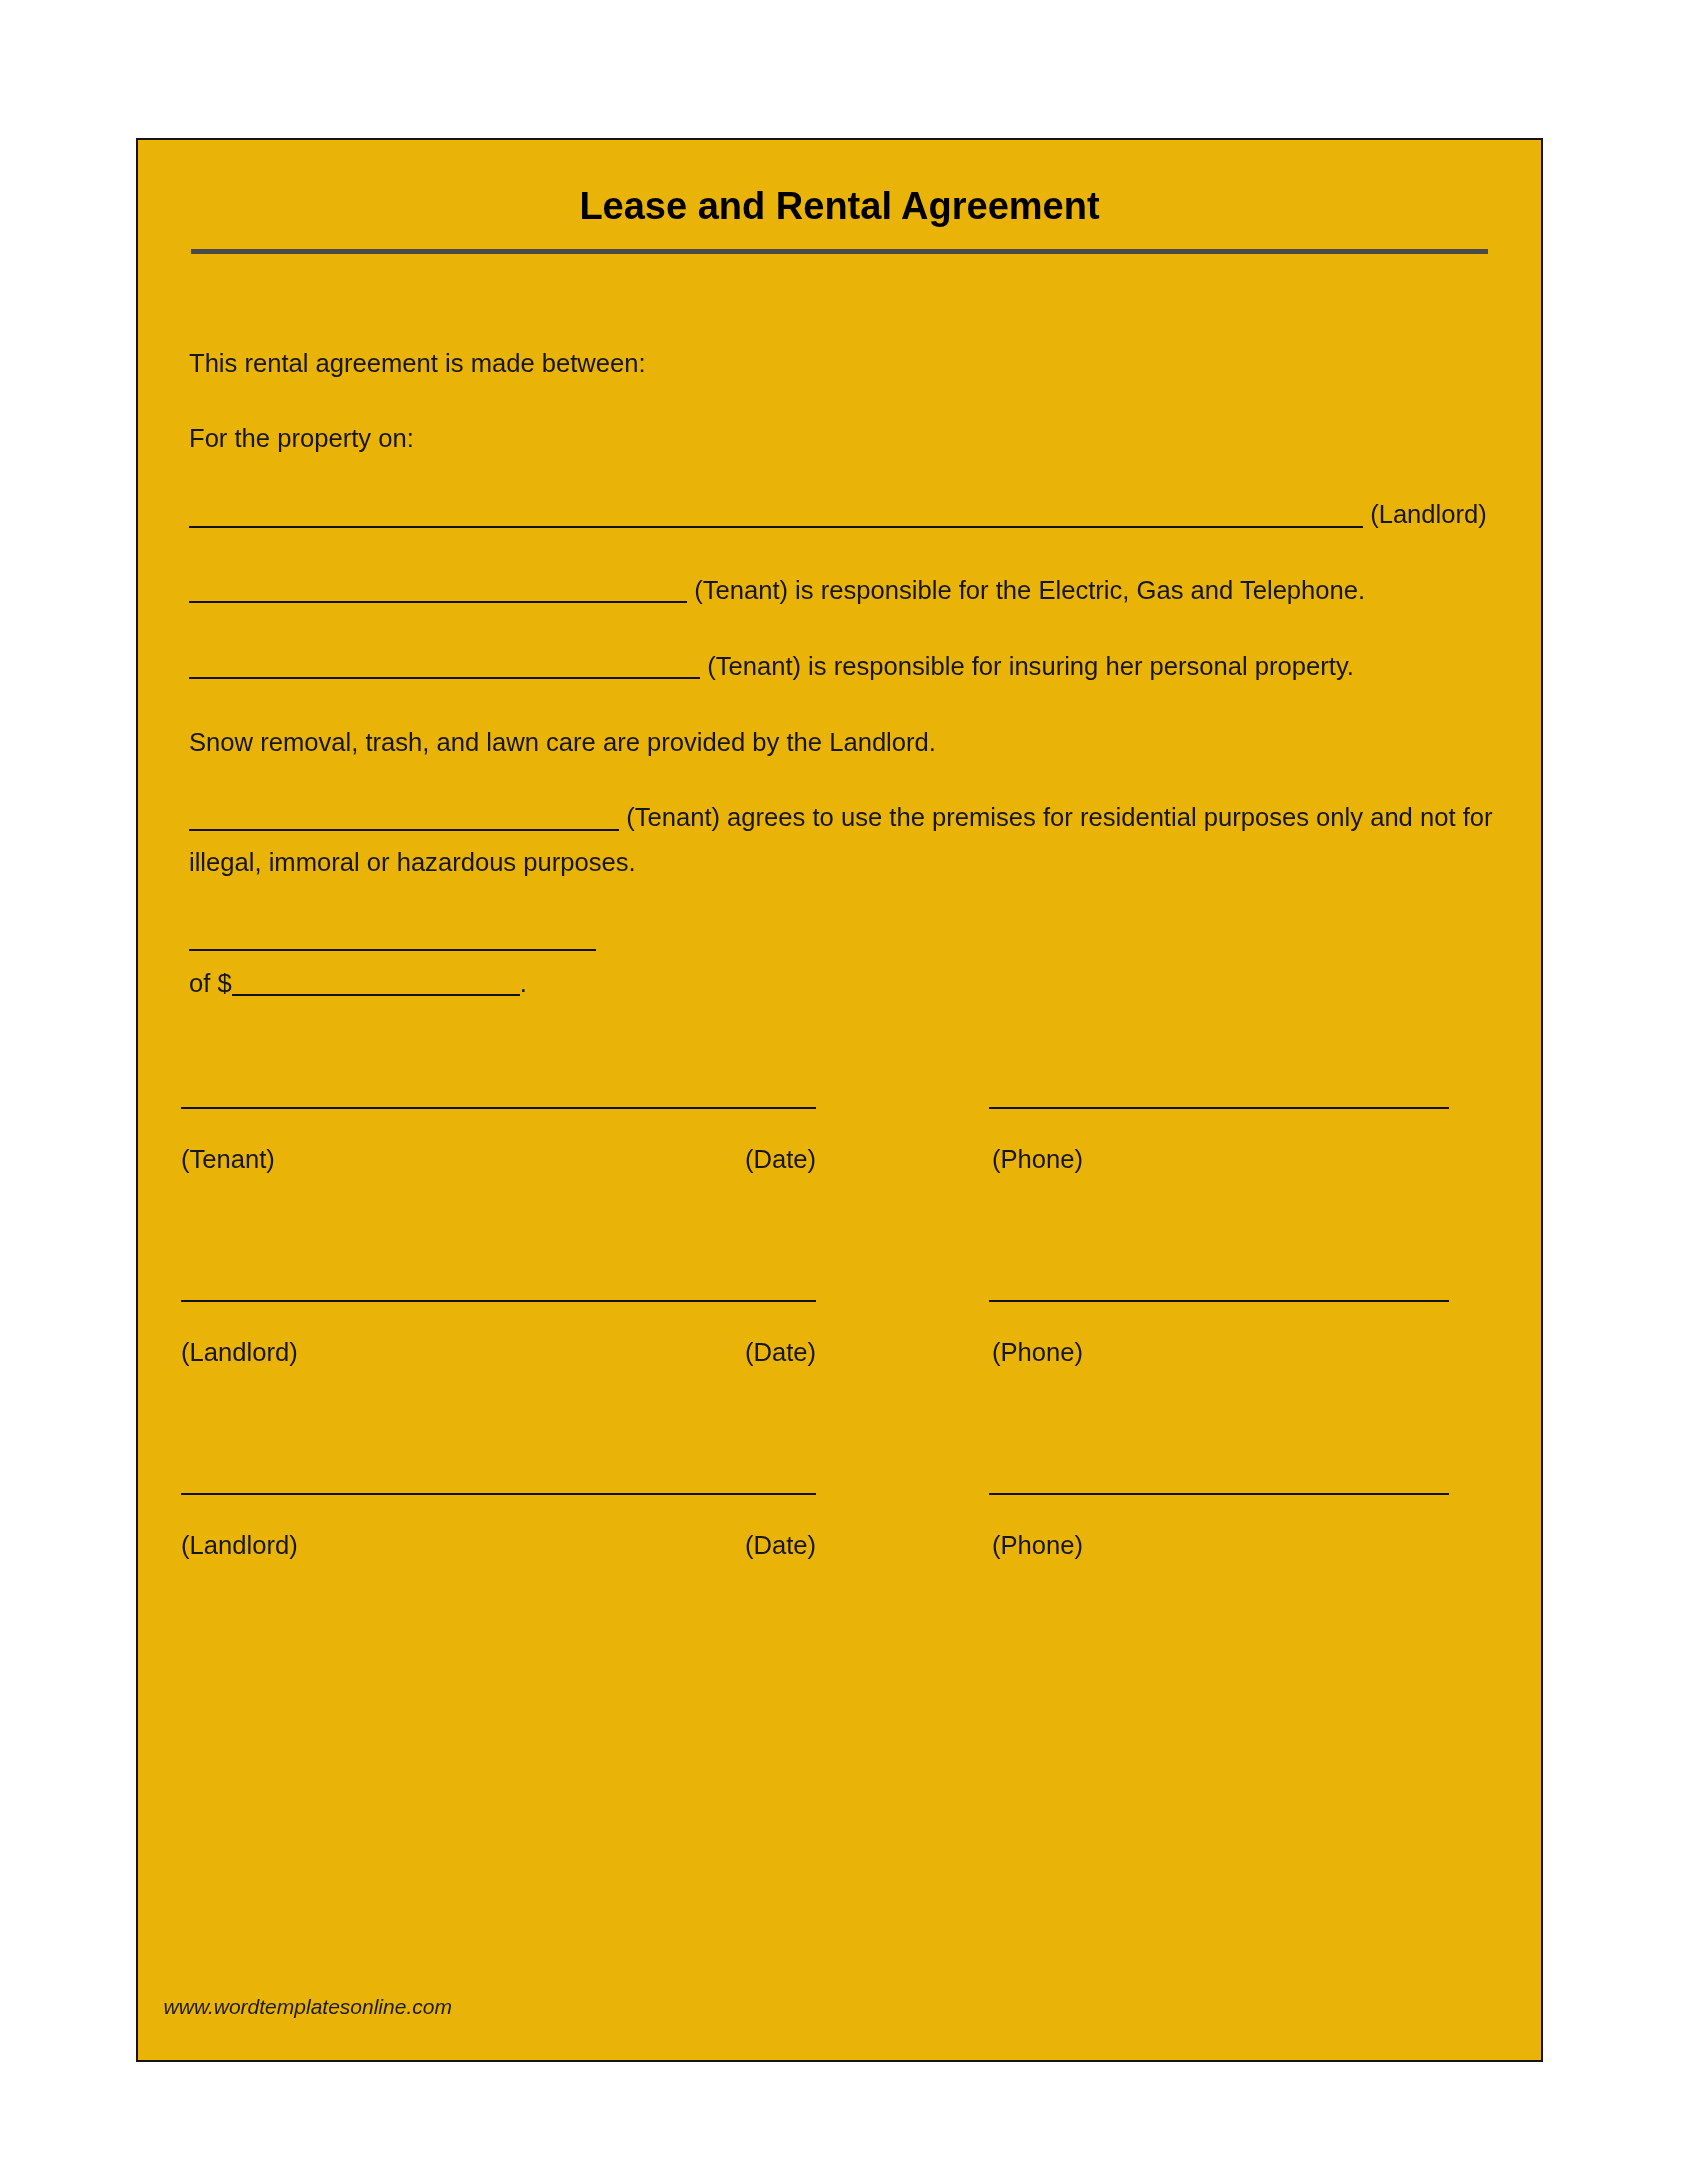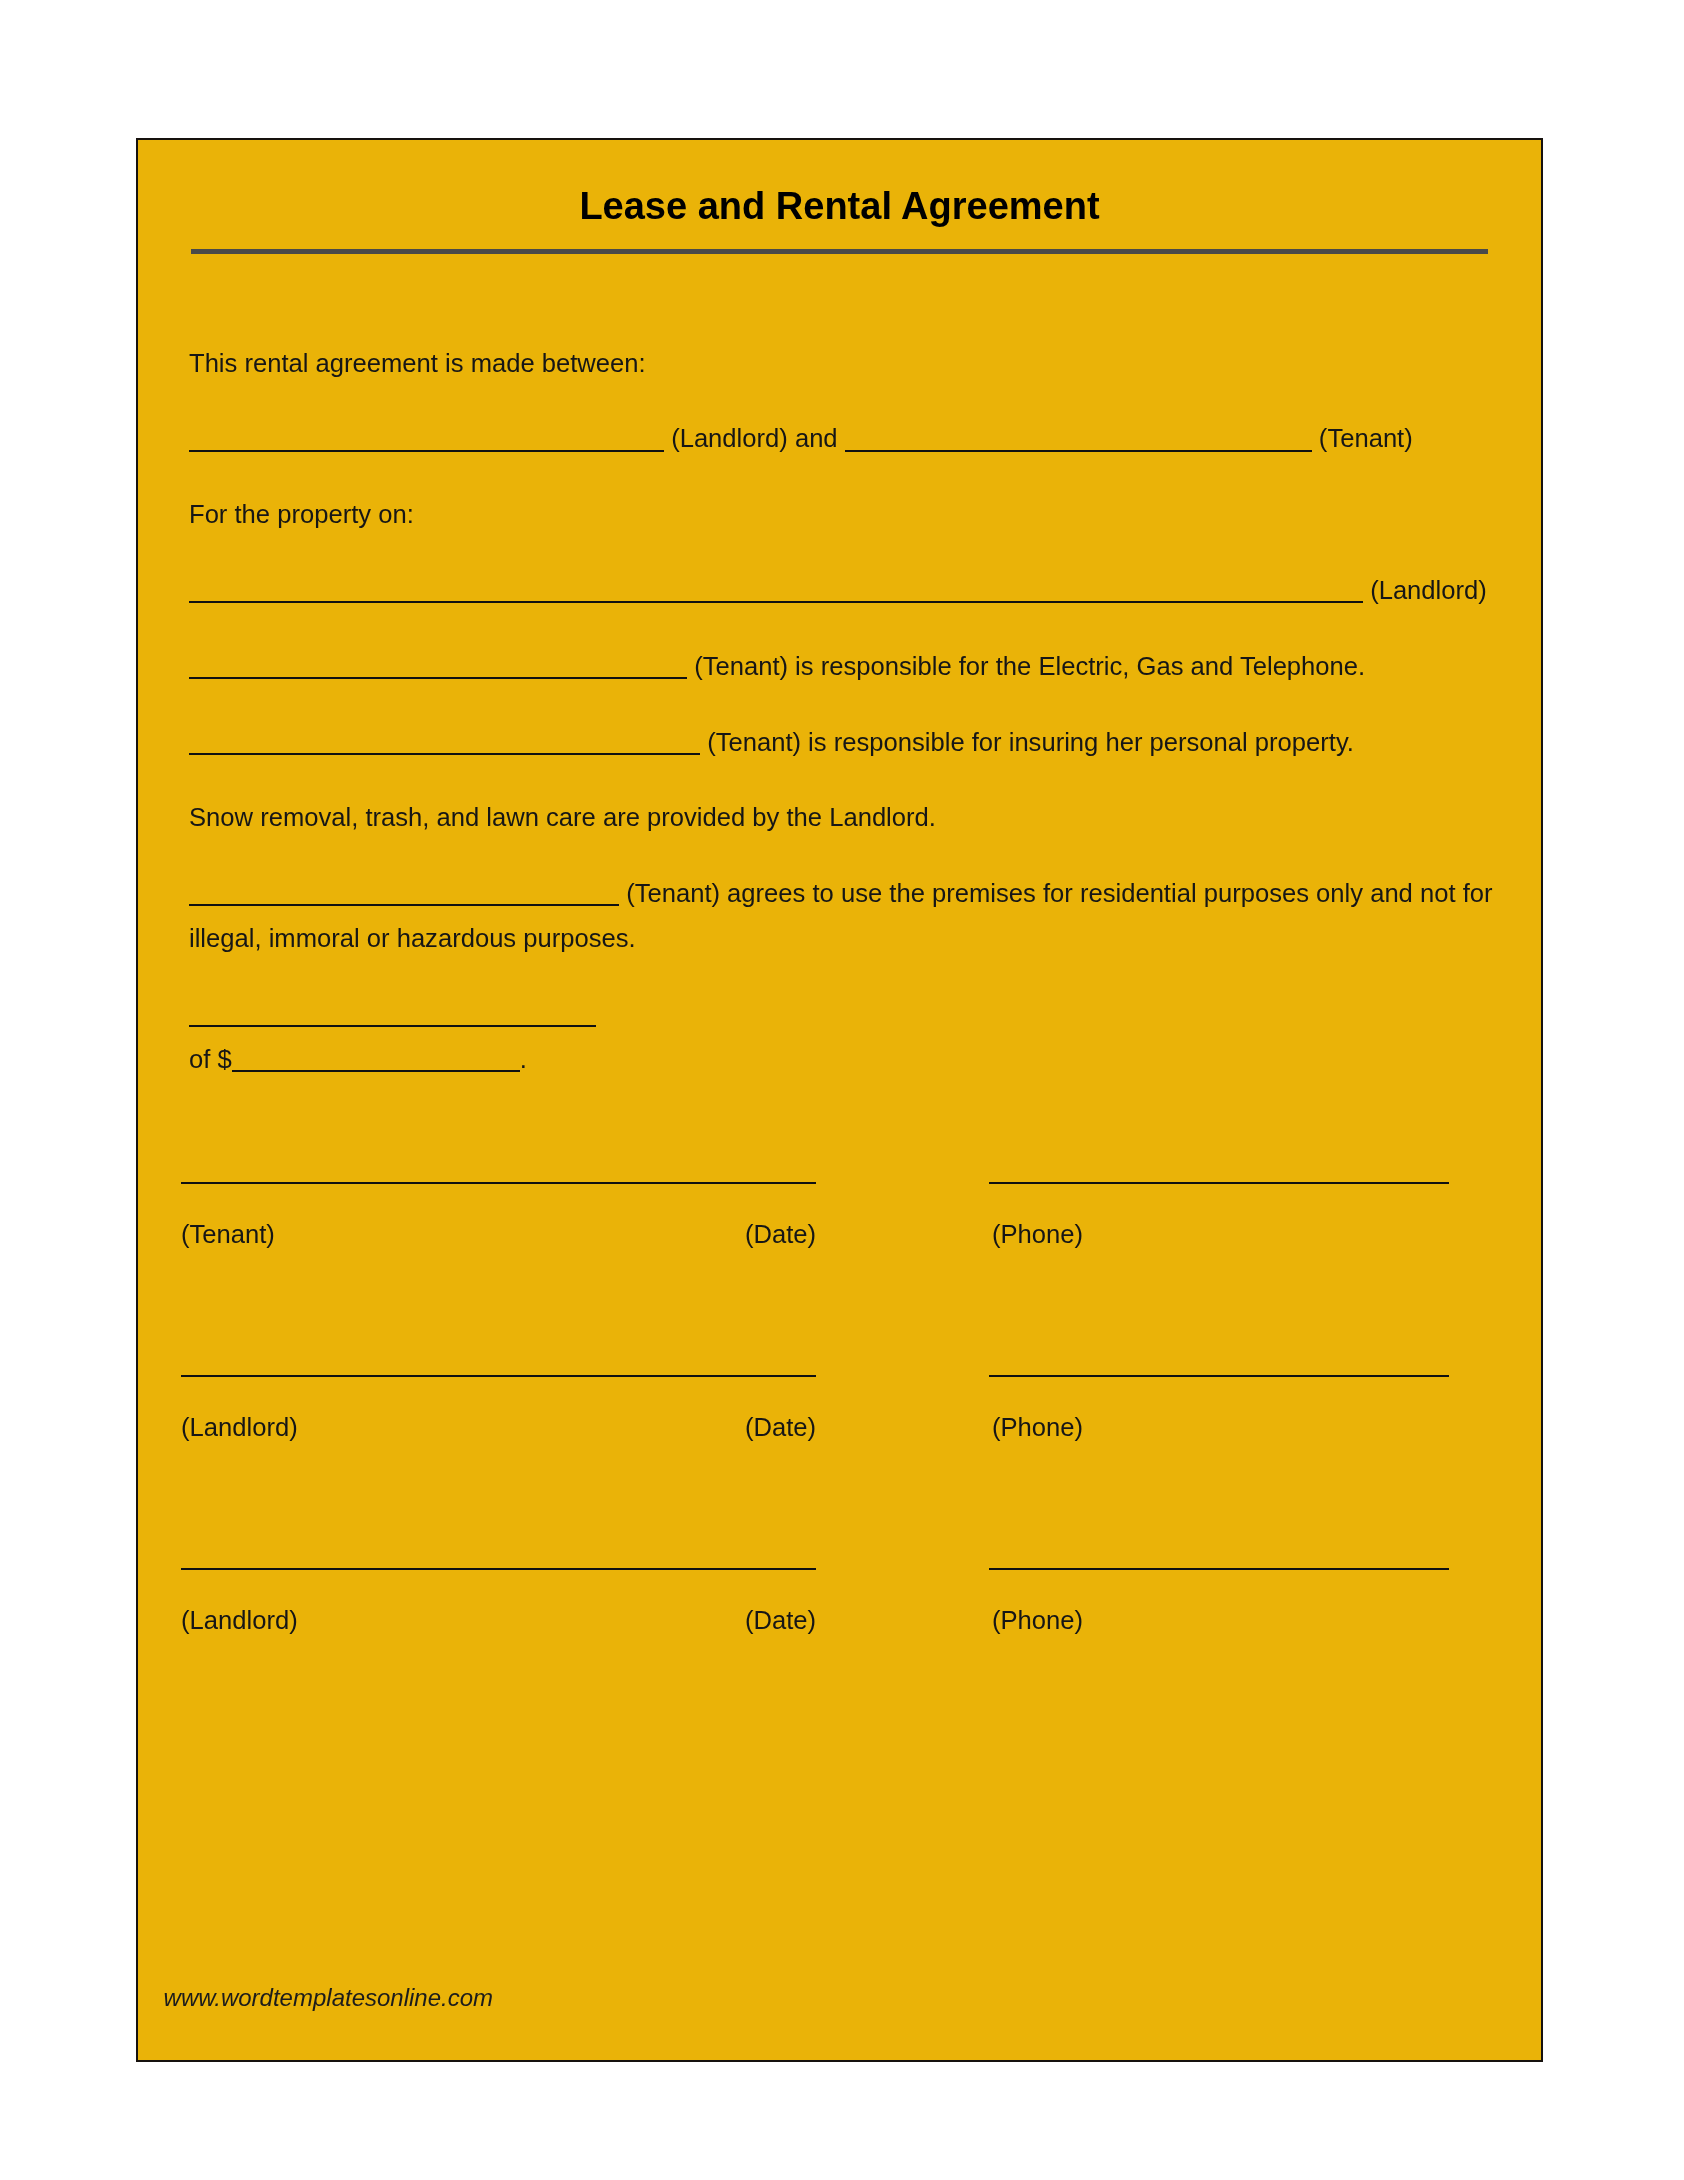--- a/index.html
+++ b/index.html
@@ -66,39 +66,38 @@
     position: relative;
     height: 37px;
   }
   .sig-labels span { position: absolute; top: 0; white-space: nowrap; }
   .sig-label-role  { left: 0; }
   .sig-label-date  { left: 564px; }
   .sig-label-phone { left: 811px; }
   .footer-url {
     position: absolute;
     left: 25.6px;
-    bottom: 48px;
+    bottom: 41px;
     font-style: italic;
-    font-size: 24px;
+    font-size: 21px;
     color: #1c1c1c;
   }
 </style>
 </head>
 <body>
 
 <div class="page">
   <div class="sheet">
     <div class="content">
 
       <h1 class="doc-title">Lease and Rental Agreement</h1>
       <div class="title-rule"></div>
 
       <p><span>This rental agreement is made between:</span></p>
 
-      <p><span class="blank" style="width:475px"></span> <span>(Landlord) and</span> <span class="blank" style="width:467px"></span> <span>(Tenant)</span></p>
 
       <p><span>For the property on:</span></p>
 
       <p><span class="blank" style="width:1174px"></span> <span>(Landlord)</span></p>
 
 
 
       <p><span class="blank" style="width:498px"></span> <span>(Tenant) is responsible for the Electric, Gas and Telephone.</span></p>
 
       <p><span class="blank" style="width:511px"></span> <span>(Tenant) is responsible for insuring her personal property.</span></p>

